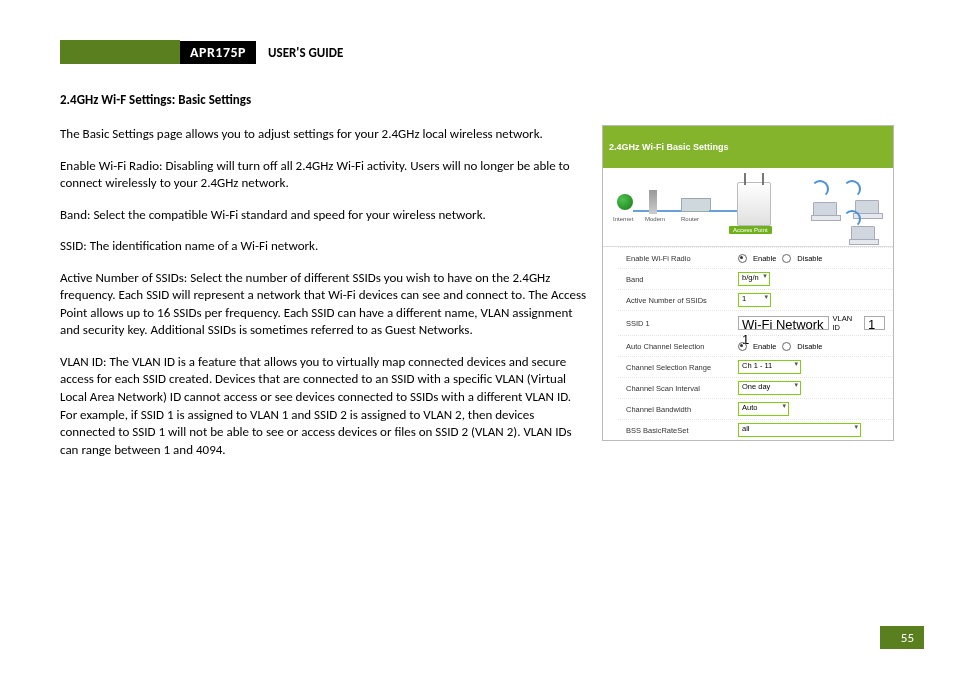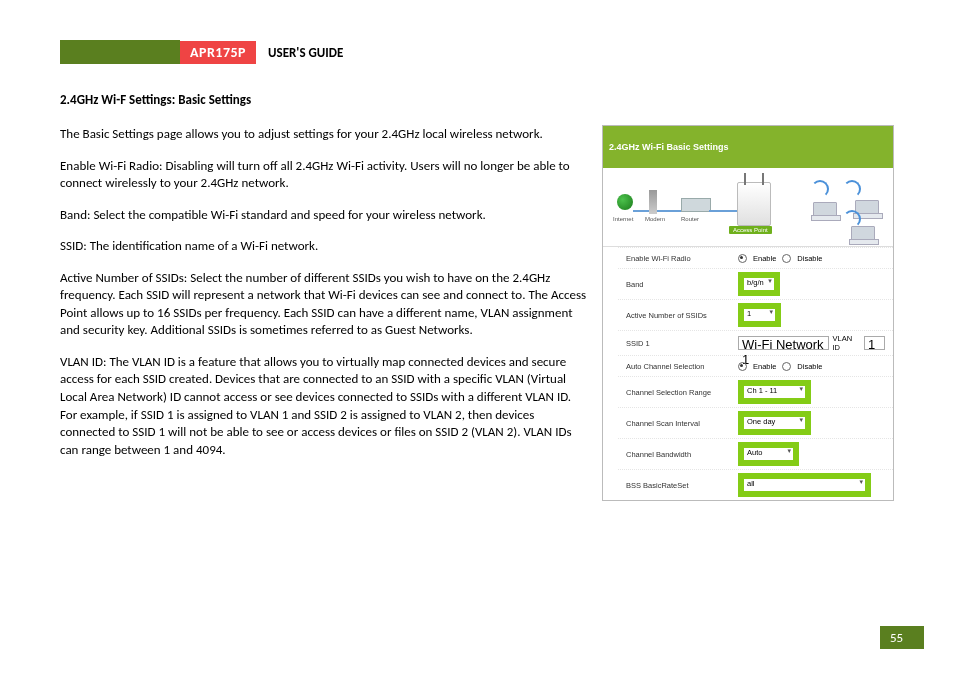--- a/index.html
+++ b/index.html
@@ -19,21 +19,21 @@
     height: 100%;
     position: relative;
   }
   .header-row { display: flex; align-items: center; margin-bottom: 16px; }
   .green-block {
     background: #5a7f1f;
     width: 120px;
     height: 24px;
   }
   .black-block {
-    background: #ef4444;
+    background: #000000;
     color: #fff;
     font-weight: 700;
     font-size: 14px;
     padding: 3px 10px;
     letter-spacing: 0.5px;
   }
   .guide-label {
     font-weight: 700;
     font-size: 13px;
     margin-left: 12px;
@@ -103,36 +103,36 @@
   .laptop::after { content:""; position:absolute; left:-3px; bottom:-4px; width:28px; height:4px; background:#e5e9ee; border:1px solid #aab; }
 
   .fig-form { padding: 0; margin-left: 15px; }
   .fig-form .row {
     display:flex; align-items:center; padding:3px 8px; border-top:1px dotted #e5e5e5;
     min-height:14px;
   }
   .fig-form .lbl { width:112px; color:#333; font-size:7.5px; }
   .fig-form .ctl { flex:1; display:flex; align-items:center; gap:6px; font-size:7.5px; }
   .mini-select {
-    border:6px solid #84cc16; font-size:7.5px; padding:0 10px 0 3px; height:12px;
+    border:1px solid #84cc16; font-size:7.5px; padding:0 10px 0 3px; height:12px;
     position:relative; background:#fff;
   }
   .mini-select::after {
     content:"▾"; position:absolute; right:2px; top:-1px; font-size:7px; color:#555;
   }
   .mini-input {
     border:1px solid #aaa; font-size:13px; padding:0 3px; height:12px; background:#fff;
   }
   .radio { width:7px; height:7px; border:1px solid #666; border-radius:50%; display:inline-block; position:relative; }
   .radio.checked::after { content:""; position:absolute; left:1px; top:1px; width:3px; height:3px; background:#333; border-radius:50%; }
 
   .page-number {
     position: absolute; right: 30px; bottom: 24px;
     background: #5a7f1f; color: #fff; font-size: 13px;
-    padding: 4px 10px; min-width: 24px; text-align: left;
+    padding: 4px 10px; min-width: 24px; text-align: right;
   }
 </style>
 </head>
 <body>
 
 <div class="page">
 
   <div class="header-row">
     <div class="green-block"></div>
     <div class="black-block">APR175P</div>

